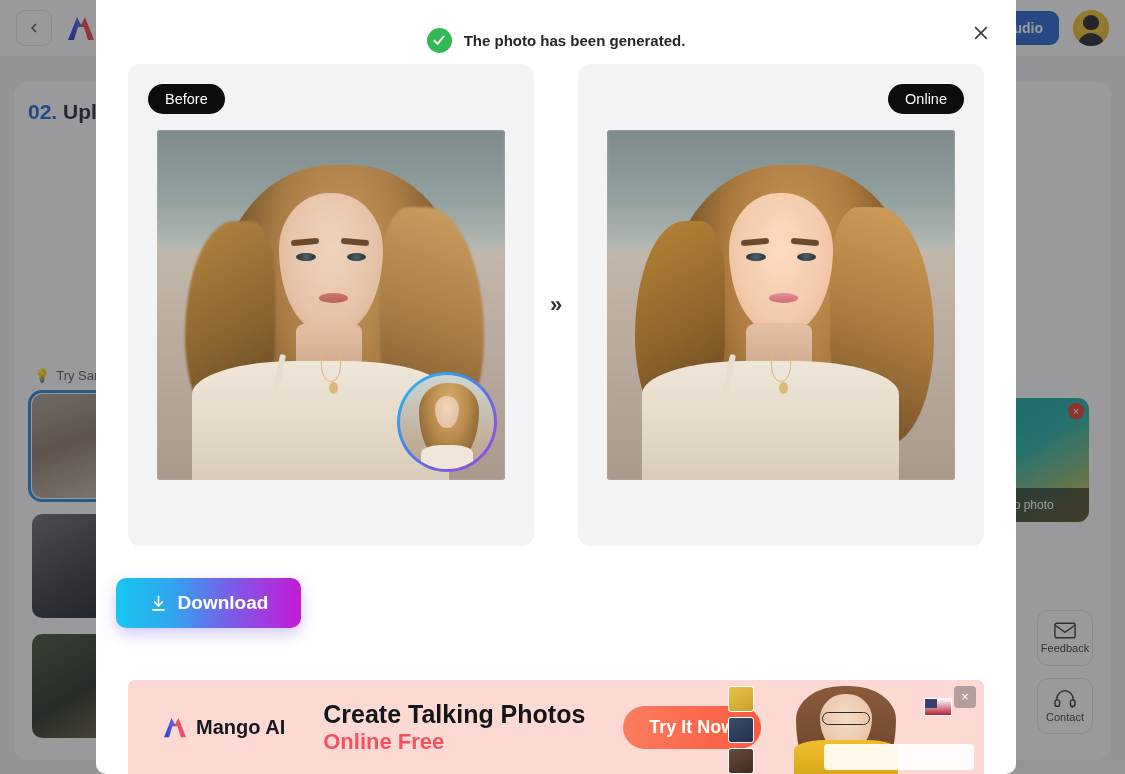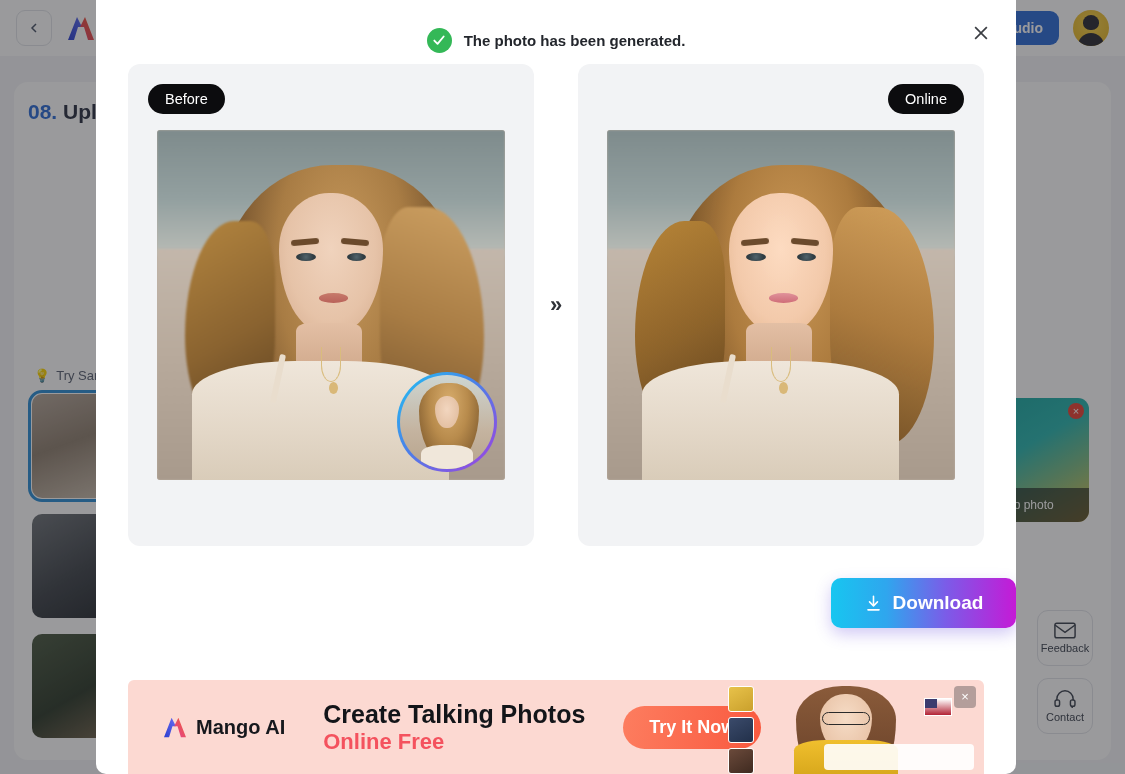--- a/index.html
+++ b/index.html
@@ -268,21 +268,21 @@
   }
 
   .chevrons {
     width: 44px; flex: 0 0 44px;
     display: flex; align-items: center; justify-content: center;
     height: 482px;
     font-size: 22px; font-weight: 700; color: #2f3238;
   }
 
   .download-wrap {
-    display: flex; justify-content: flex-end; margin-top: 32px;
+    display: flex; justify-content: flex-start; margin-top: 32px; padding-left: 20px;
   }
   .download-btn {
     border: none; cursor: pointer;
     width: 185px; height: 50px; border-radius: 10px;
     background: linear-gradient(90deg,#17c6f0 0%,#2fa6ee 30%, #7b5ce8 62%, #c51ad6 100%);
     color: #ffffff; font-size: 19px; font-weight: 600;
     display: flex; align-items: center; justify-content: center; gap: 10px;
     box-shadow: 0 6px 16px rgba(90,60,220,.28);
   }
 
@@ -387,21 +387,21 @@
       </svg>
       <span class="brand-text">AI</span>
     </div>
     <div class="topbar-spacer"></div>
     <button class="studio-btn">AI Studio</button>
     <div class="avatar-chip"></div>
   </div>
 
   <div class="bg-step-card">
     <div class="step-title">
-      <span class="step-num">08.</span>
+      <span class="step-num">02.</span>
       <span>Upload a photo</span>
     </div>
 
     <div class="try-sample-row">
       <span>💡</span>
       <span>Try Sample</span>
     </div>
 
     <div class="sample-thumbs">
       <div class="sample-thumb th1 selected"></div>

